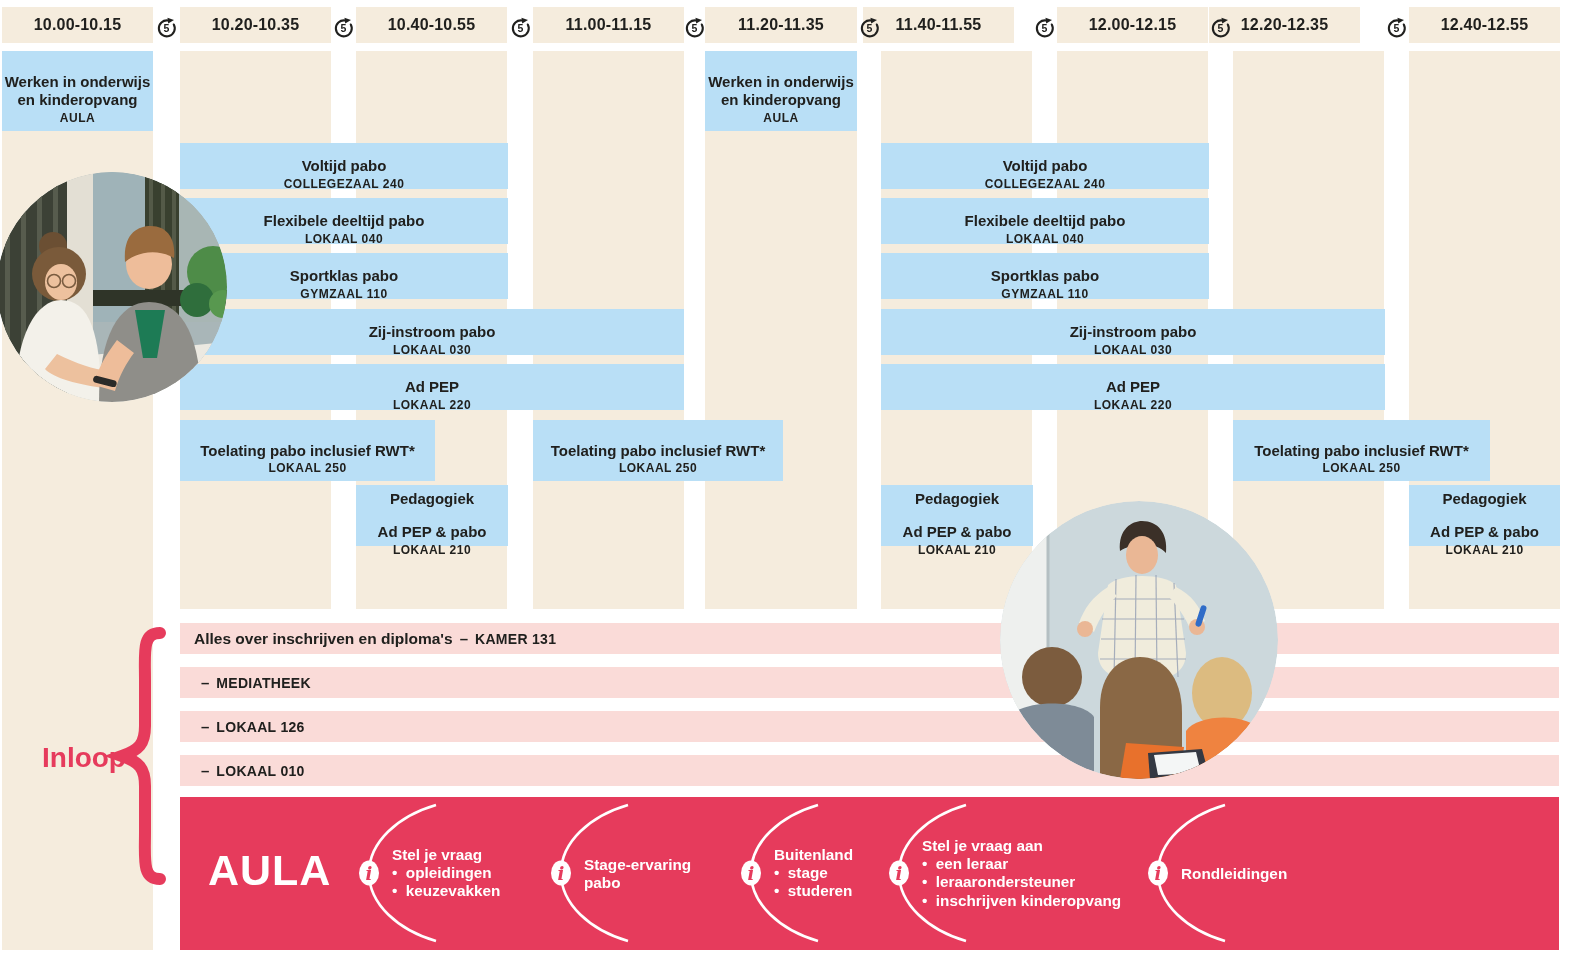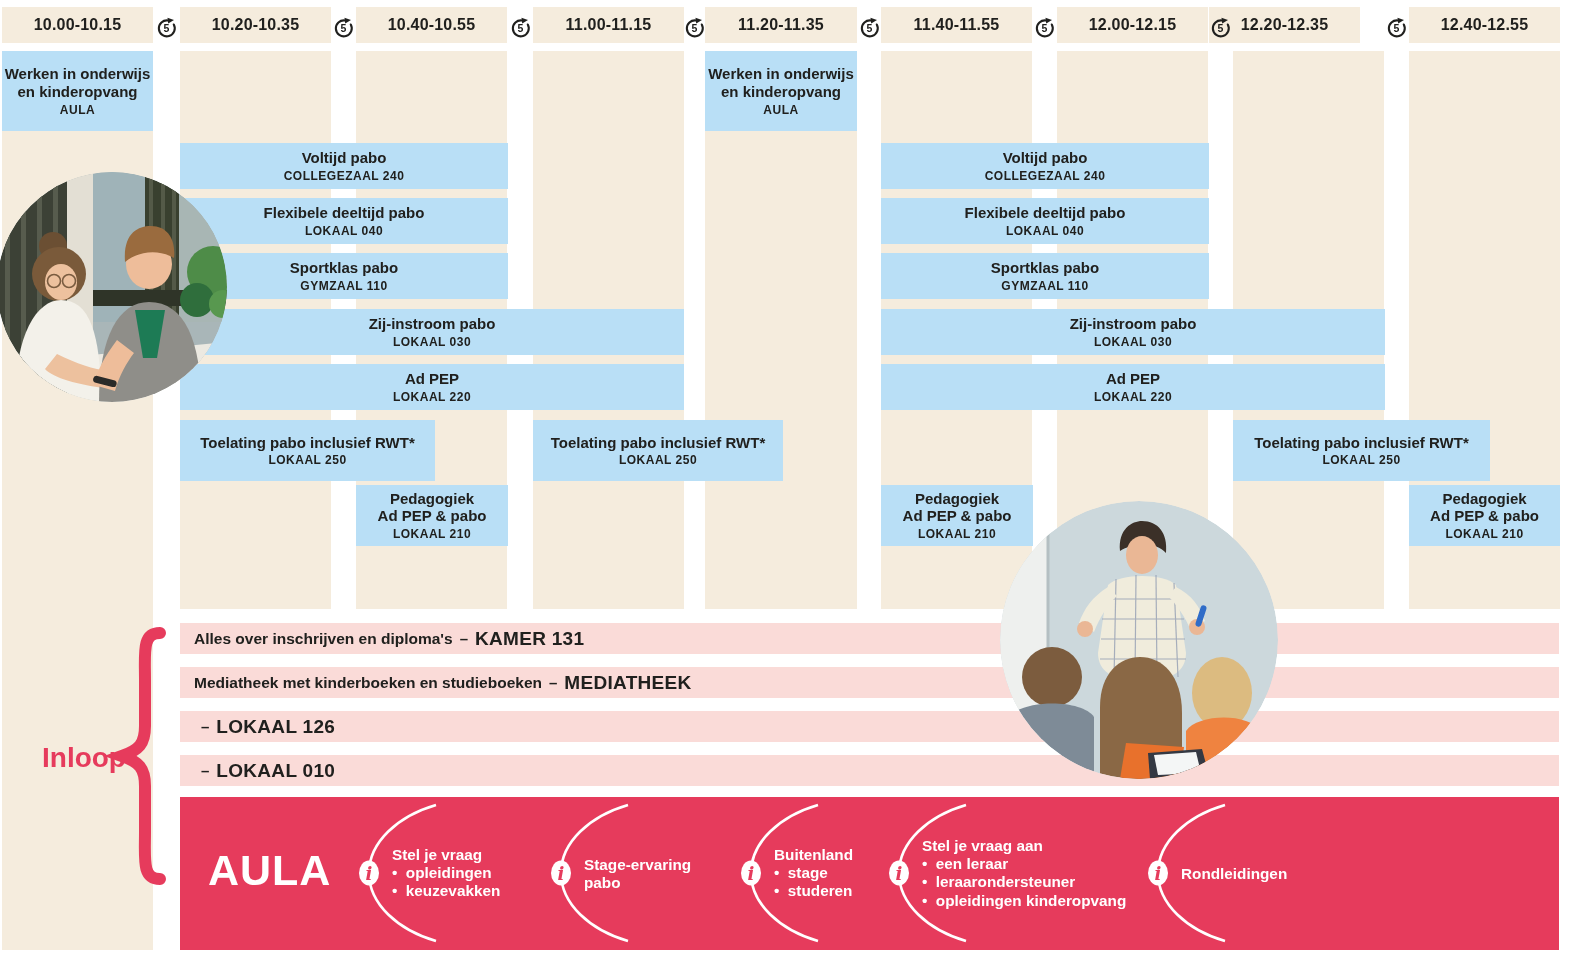--- a/index.html
+++ b/index.html
@@ -9,28 +9,28 @@
   .colbg{position:absolute;top:51px;height:558px;width:151px;background:#f5ecdd;}
   .colbg.tall{height:899px;}
   
   .timebox{position:absolute;top:7px;height:36px;width:151px;background:#f5ecdd;
            display:flex;align-items:center;justify-content:center;
            font-size:16px;font-weight:800;letter-spacing:.2px;}
   .ticon{position:absolute;top:16px;width:23px;height:23px;}
   
   .block{position:absolute;background:#b9dff6;display:flex;flex-direction:column;
          align-items:center;justify-content:center;text-align:center;line-height:1.18;z-index:2;}
-  .bt{font-size:15px;font-weight:800;}
+  .bt{font-size:15px;font-weight:800;margin-top:16px;}
   .bl{font-size:12px;font-weight:700;letter-spacing:.5px;margin-top:2px;}
   
   .inrow{position:absolute;left:180px;width:1379px;height:31px;background:#fadbd8;
          display:flex;align-items:center;padding-left:14px;box-sizing:border-box;z-index:1;}
   .inrow .t{font-size:15.5px;font-weight:800;}
   .inrow .dash{font-size:15px;font-weight:700;margin:0 7px;}
-  .inrow .loc{font-size:19px;font-weight:700;letter-spacing:.3px;}
+  .inrow .loc{font-size:14px;font-weight:700;letter-spacing:.3px;}
   
   .inloop-label{position:absolute;left:42px;top:742px;font-size:28px;font-weight:800;color:#e63b5c;z-index:4;}
   .brace{position:absolute;left:104px;top:626px;z-index:4;}
   
   .aulabar{position:absolute;left:180px;top:797px;width:1379px;height:153px;background:#e63b5c;z-index:1;}
   .aula-title{position:absolute;left:28px;top:49px;font-size:43px;font-weight:800;color:#fff;letter-spacing:1px;}
   .aula-item{position:absolute;top:0;height:153px;color:#fff;z-index:2;}
   .aula-arc{position:absolute;left:0;top:5px;}
   .aula-text{position:absolute;left:44px;top:50%;transform:translateY(-50%);
              font-size:15.3px;font-weight:800;line-height:1.2;white-space:nowrap;}
@@ -62,21 +62,21 @@
     </div>
   <div class="timebox" style="left:356px">
       <span>10.40-10.55</span>
     </div>
   <div class="timebox" style="left:533px">
       <span>11.00-11.15</span>
     </div>
   <div class="timebox" style="left:705px;width:152px">
       <span>11.20-11.35</span>
     </div>
-  <div class="timebox" style="left:881px">
+  <div class="timebox" style="left:863px">
       <span>11.40-11.55</span>
     </div>
   <div class="timebox" style="left:1057px">
       <span>12.00-12.15</span>
     </div>
   <div class="timebox" style="left:1209px">
       <span>12.20-12.35</span>
     </div>
   <div class="timebox" style="left:1409px">
       <span>12.40-12.55</span>
@@ -298,21 +298,20 @@
   <svg class="brace" width="64" height="260" viewBox="0 0 64 260">
     <path d="M56 7 C38 7 41 26 41 54 L41 100 C41 118 35 124 18 130 C35 136 41 142 41 160 L41 206 C41 234 38 253 56 253" fill="none" stroke="#e63b5c" stroke-width="12" stroke-linecap="round"></path>
   </svg>
 
   <div class="inrow" style="top:623px">
     <span class="t">Alles over inschrijven en diploma's</span>
     <span class="dash">–</span>
     <span class="loc">KAMER 131</span>
   </div>
   <div class="inrow" style="top:667px">
-    <span class="t">Mediatheek met kinderboeken en studieboeken</span>
     <span class="dash">–</span>
     <span class="loc">MEDIATHEEK</span>
   </div>
   <div class="inrow" style="top:711px">
     <span class="dash">–</span>
     <span class="loc">LOKAAL 126</span>
   </div>
   <div class="inrow" style="top:755px">
     <span class="dash">–</span>
     <span class="loc">LOKAAL 010</span>
@@ -366,21 +365,21 @@
       <svg class="aula-arc" width="110" height="142" viewBox="0 0 110 142">
         <path d="M88 3 C50 14 21 40 21 71 C21 102 50 128 88 139" fill="none" stroke="#ffffff" stroke-width="2.6"></path>
         <ellipse cx="21" cy="71" rx="10" ry="12.5" fill="#ffffff"></ellipse>
         <text x="21" y="78" text-anchor="middle" font-family="DejaVu Serif, serif" font-style="italic" font-weight="bold" font-size="18" fill="#e63b5c">i</text>
       </svg>
       <div class="aula-text">
         <div>Stel je vraag aan</div>
         <ul>
           <li>een leraar</li>
           <li>leraarondersteuner</li>
-          <li>opleidingen kinderopvang</li>
+          <li>inschrijven kinderopvang</li>
         </ul>
       </div>
     </div>
 
     <div class="aula-item" style="left:957px">
       <svg class="aula-arc" width="110" height="142" viewBox="0 0 110 142">
         <path d="M88 3 C50 14 21 40 21 71 C21 102 50 128 88 139" fill="none" stroke="#ffffff" stroke-width="2.6"></path>
         <ellipse cx="21" cy="71" rx="10" ry="12.5" fill="#ffffff"></ellipse>
         <text x="21" y="78" text-anchor="middle" font-family="DejaVu Serif, serif" font-style="italic" font-weight="bold" font-size="18" fill="#e63b5c">i</text>
       </svg>

